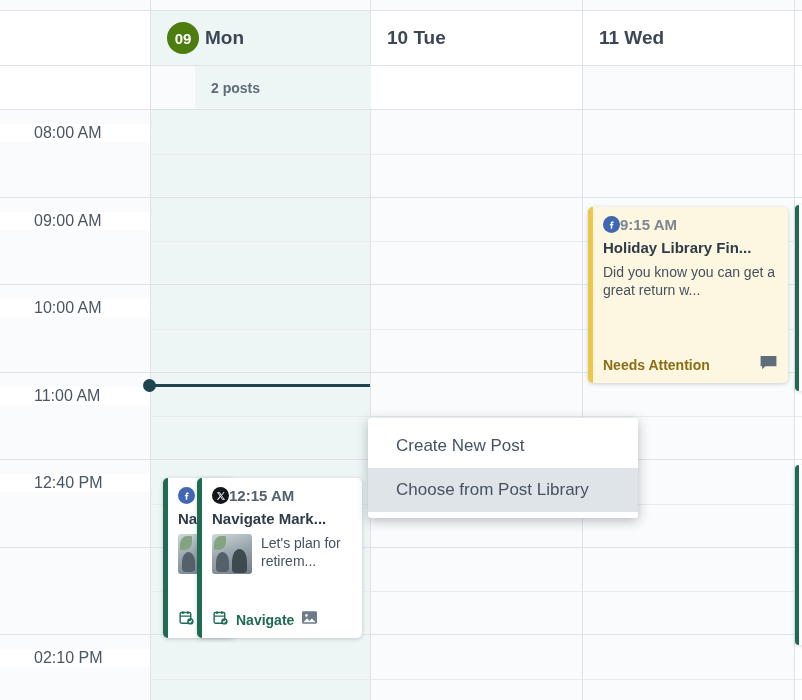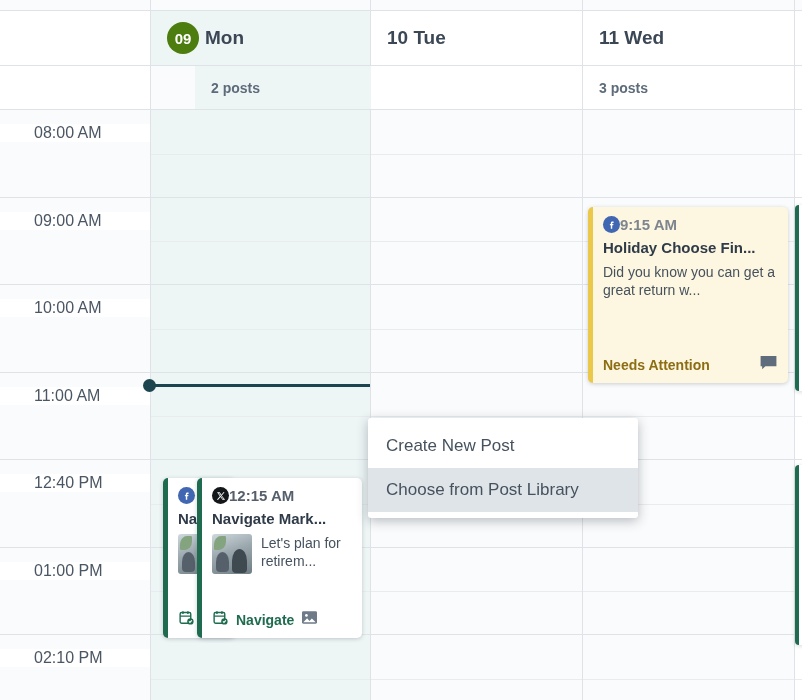--- a/index.html
+++ b/index.html
@@ -174,21 +174,21 @@
   #thu-card-2 { top: 465px; height: 180px; }
 
   
   #context-menu {
     position: absolute; left: 368px; top: 418px; width: 270px;
     background: #ffffff; border-radius: 3px;
     box-shadow: 0 3px 12px rgba(25,40,55,.30);
     z-index: 60; overflow: hidden; padding: 6px 0;
   }
   .menu-item {
-    padding: 12px 18px; font-size: 17px; color: #46525e;
+    padding: 12px 28px; font-size: 17px; color: #46525e;
     white-space: nowrap; cursor: pointer;
   }
   .menu-item.hovered { background: #dfe4e8; }
 
   .top-strip { position: absolute; left:0; right:0; top:0; height:10px; background:#fafbfc; }
 </style>
 </head>
 <body>
 
 <div id="calendar">
@@ -214,21 +214,20 @@
       <div class="hour-row" style="top: 372.5px;">
         <div class="half-line"></div>
         <div class="hour-label">11:00 AM</div>
       </div>
       <div class="hour-row" style="top: 460px;">
         <div class="half-line"></div>
         <div class="hour-label">12:40 PM</div>
       </div>
       <div class="hour-row" style="top: 547.5px;">
         <div class="half-line"></div>
-        <div class="hour-label">01:00 PM</div>
       </div>
       <div class="hour-row" style="top: 635px;">
         <div class="half-line"></div>
         <div class="hour-label">02:10 PM</div>
       </div>
     </div>
 
   <div class="col col-mon"></div>
   <div class="col col-tue"></div>
   <div class="col col-wed"></div>
@@ -250,21 +249,20 @@
       <span>11 Wed</span>
     </div>
 
     <div class="hdr-cell hdr-thu"></div>
   </div>
 
   <div class="sub-row">
     <div class="sub-cell sub-time"></div>
     <div class="sub-cell sub-mon">2 posts</div>
     <div class="sub-cell sub-tue"></div>
-    <div class="sub-cell sub-wed">3 posts</div>
     <div class="sub-cell sub-thu"></div>
   </div>
 
   <div id="now-dot"></div>
   <div id="now-line"></div>
 
   <div class="card card-accent" id="card-mon-back">
     <div class="card-inner">
       <div class="card-head">
         <span class="badge badge-fb">
@@ -333,21 +331,21 @@
   <div class="card card-attention" id="card-wed">
     <div class="card-inner">
       <div class="card-head">
         <span class="badge badge-fb">
           <svg width="11" height="11" viewBox="0 0 24 24" fill="#ffffff">
             <path d="M14.5 8.5h2V5.6h-2.4c-2.3 0-3.6 1.3-3.6 3.6v1.7H8.5v2.9h2V21h3.1v-7.2h2.2l.4-2.9h-2.6V9.6c0-.8.3-1.1 1.1-1.1z"></path>
           </svg>
         </span>
         <span class="card-time">9:15 AM</span>
       </div>
-      <div class="card-title">Holiday Choose Fin...</div>
+      <div class="card-title">Holiday Library Fin...</div>
       <div class="card-body">
         <div class="card-excerpt">Did you know you can get a great return w...</div>
       </div>
       <div class="card-foot">
         <span class="attention-text">Needs Attention</span>
         <span style="margin-left:auto">
           <svg width="19" height="16" viewBox="0 0 24 20" fill="#5f6c7b">
             <path d="M2 1h20v13H8l-4 4v-4H2z"></path>
           </svg>
         </span>

